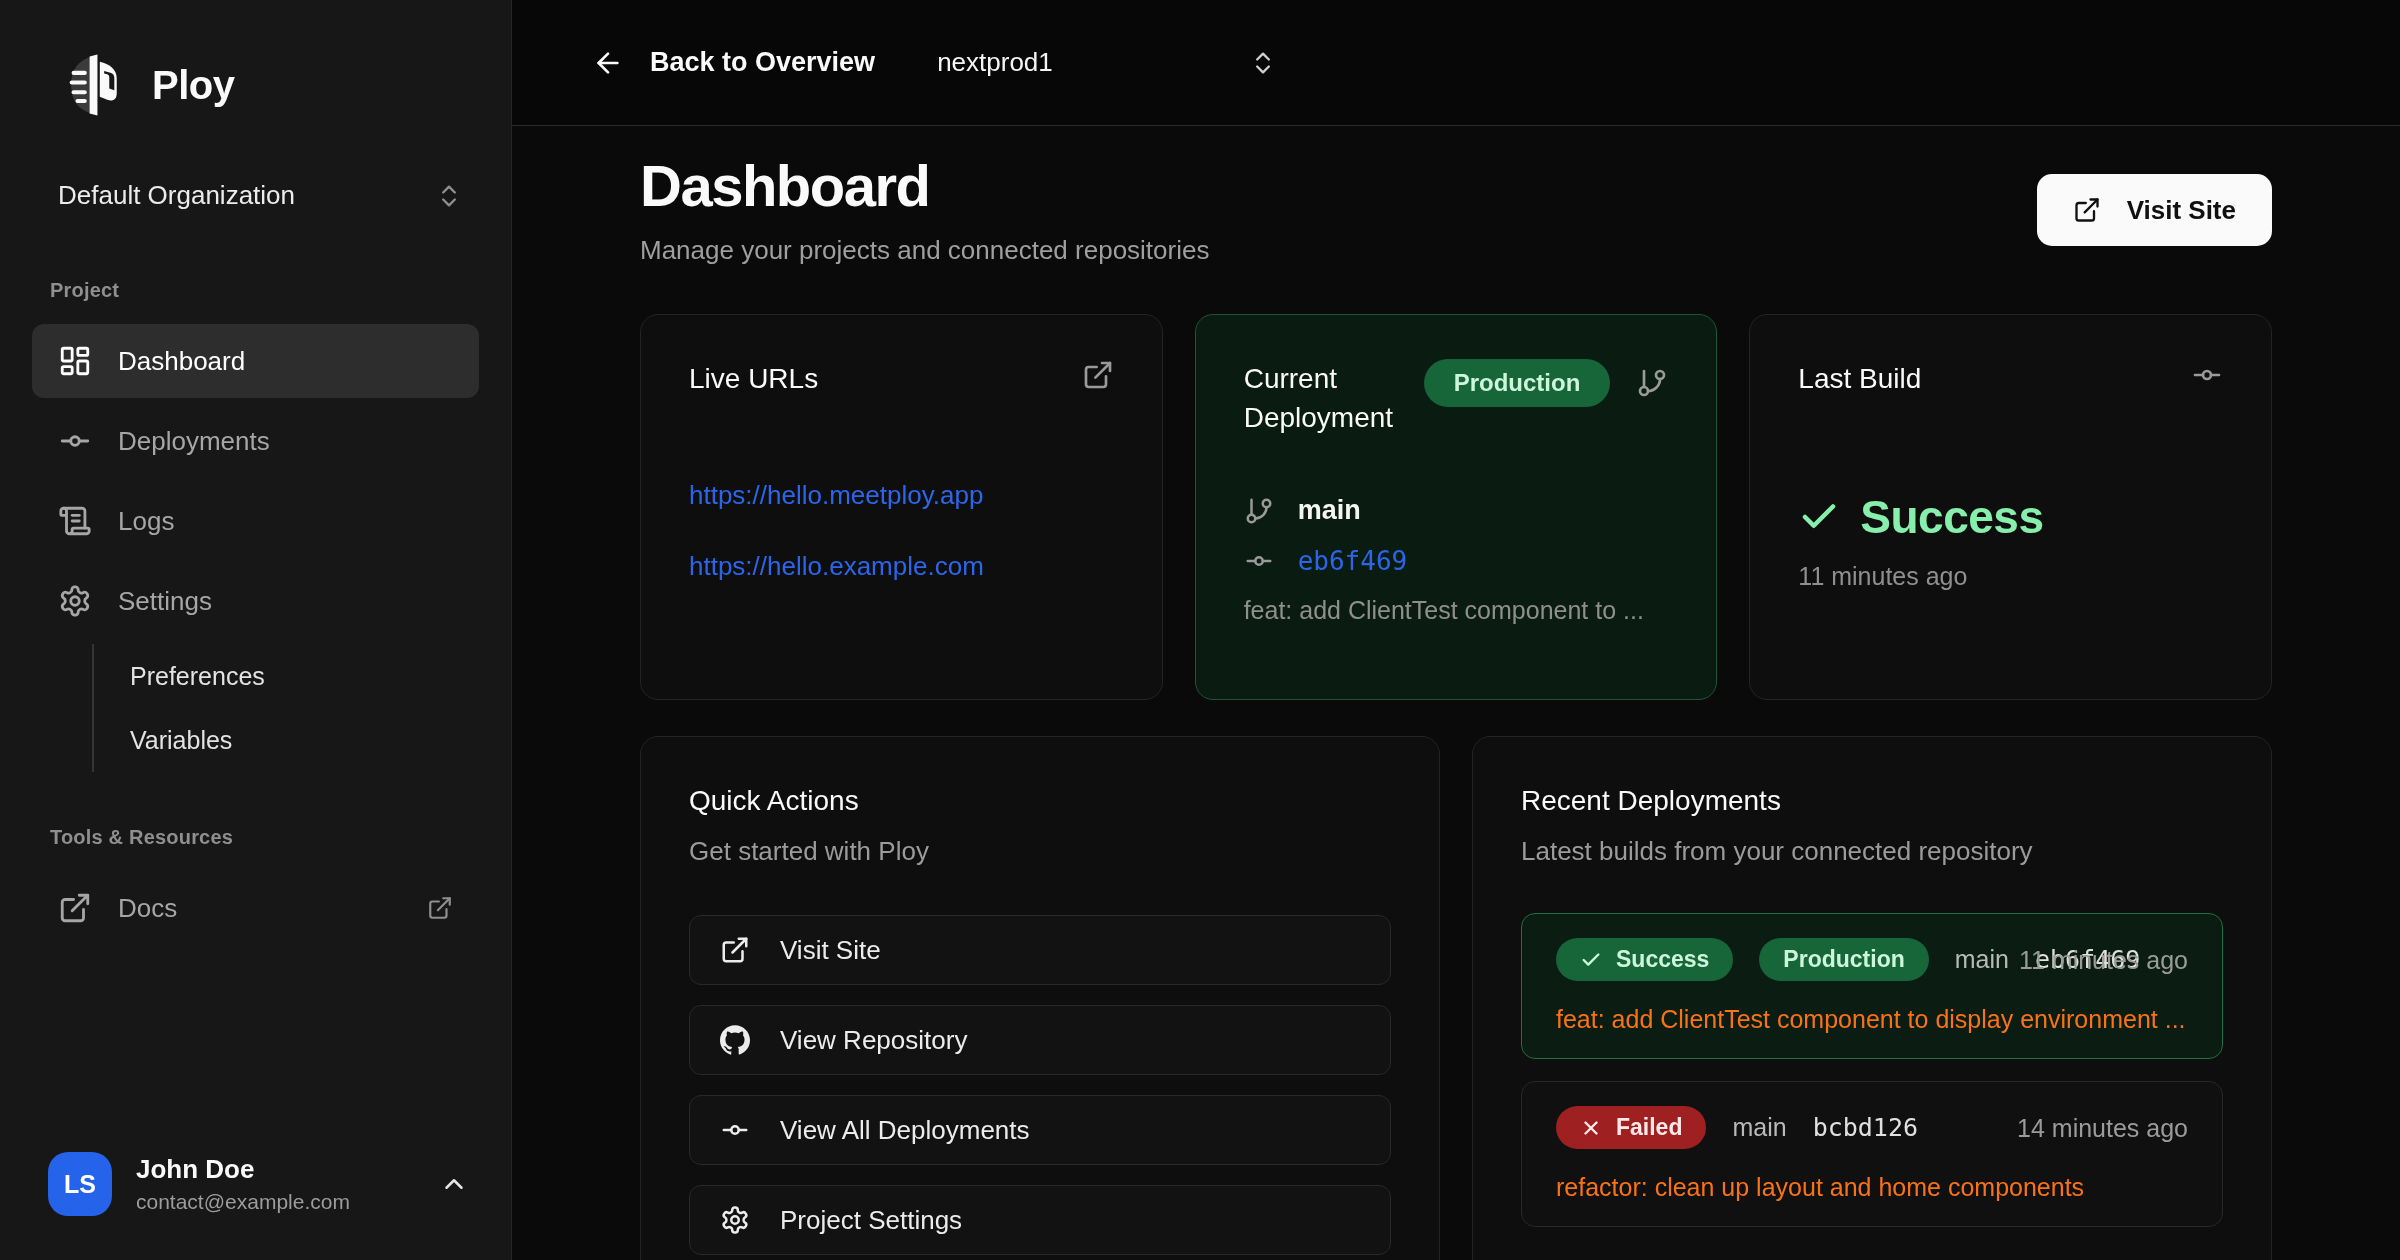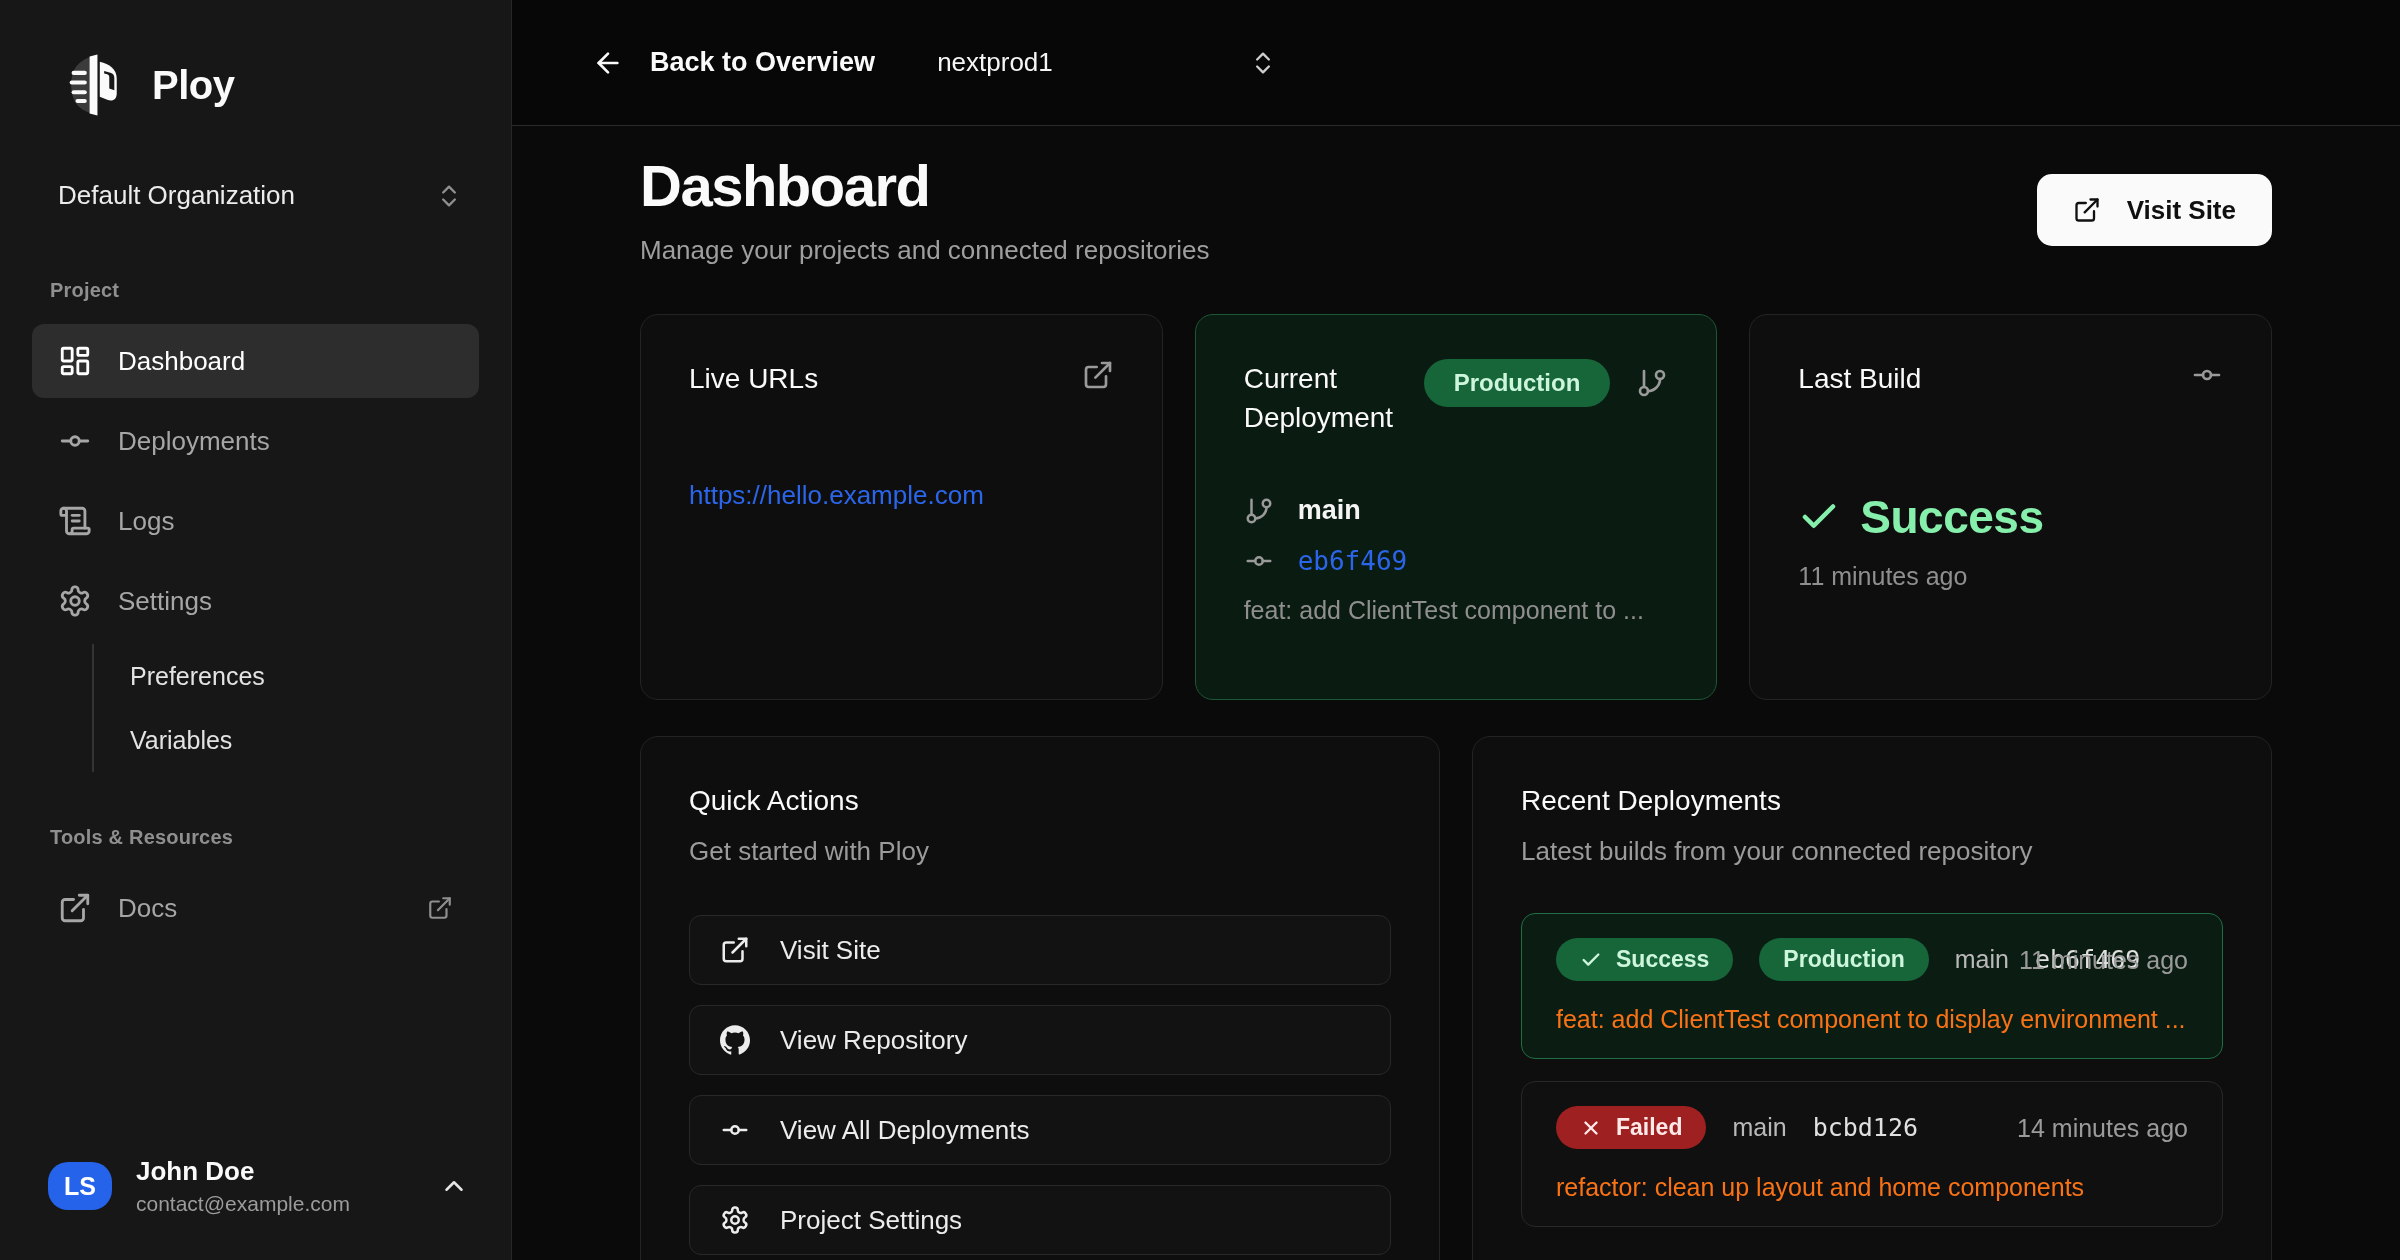--- a/index.html
+++ b/index.html
@@ -48,21 +48,21 @@
   .nav-item.active { background: #2d2d2d; color: #fff; }
   .nav-item .trail-icon { margin-left: auto; width: 26px; height: 26px; color: #8f8f8f; }
 
   .subnav { margin: 4px 0 0 60px; border-left: 2px solid #343434; display: flex; flex-direction: column; }
   .subnav-item { height: 64px; display: flex; align-items: center; padding-left: 36px; font-size: 25px; color: #e3e3e3; cursor: pointer; }
 
   .side-spacer { flex: 1; }
 
   .user-card { display: flex; align-items: center; gap: 24px; padding: 0 10px 0 16px; cursor: pointer; }
   .avatar {
-    width: 64px; height: 48px; border-radius: 20px; flex: none;
+    width: 64px; height: 64px; border-radius: 20px; flex: none;
     background: #2563eb; color: #fff;
     display: flex; align-items: center; justify-content: center;
     font-size: 25px; font-weight: 700;
   }
   .user-meta { min-width: 0; }
   .user-name { font-size: 26px; font-weight: 700; color: #fafafa; }
   .user-email { font-size: 21px; color: #9c9c9c; margin-top: 5px; }
   .user-card .chev-up { margin-left: auto; width: 30px; height: 30px; color: #e5e5e5; }
 
   
@@ -346,20 +346,21 @@
       <div class="row1">
 
         <section class="card">
           <div class="card-head">
             <div class="card-title">Live URLs</div>
             <svg class="head-icon" viewBox="0 0 24 24">
                 <use href="#i-ext"></use>
               </svg>
           </div>
           <div class="links">
+            <a class="link">https://hello.meetploy.app</a>
             <a class="link">https://hello.example.com</a>
           </div>
         </section>
 
         <section class="card green">
           <div class="card-head">
             <div class="card-title cd-title">Current Deployment</div>
             <div class="cd-right">
               <span class="badge">Production</span>
               <svg class="head-icon" viewBox="0 0 24 24">

